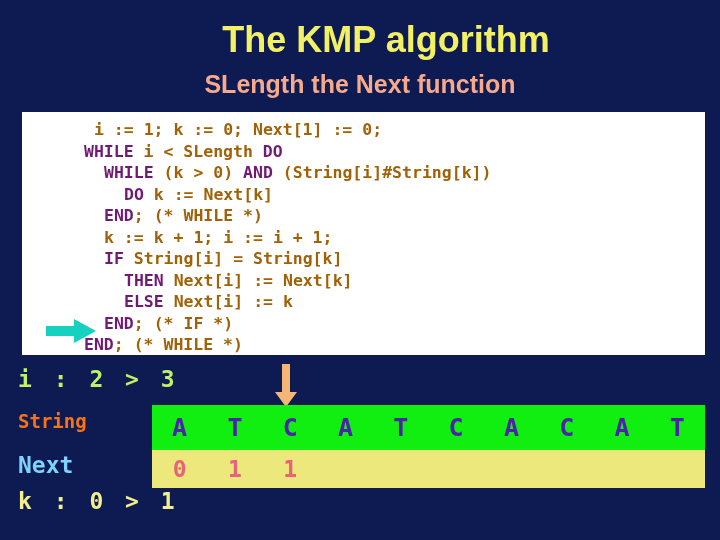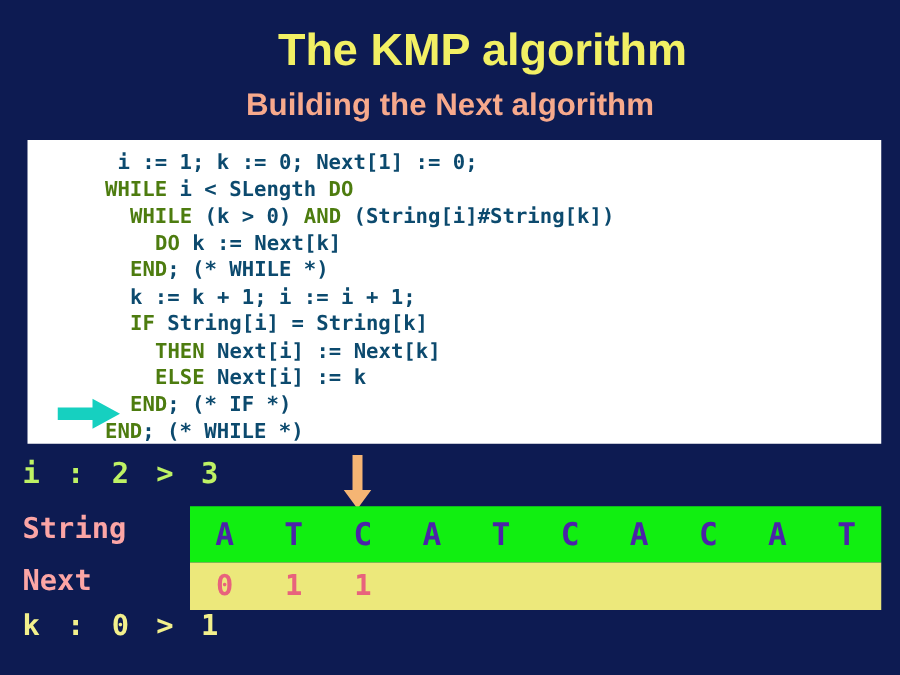--- a/index.html
+++ b/index.html
@@ -67,22 +67,22 @@
     font-size: 16.5px;
     line-height: 21.5px;
     white-space: pre;
     color: #1a1a1a;
     font-weight: bold;
   }
   .code-line {
     padding-left: 62px;
     white-space: pre;
   }
-  .kw { color: #4d7c0f; }
-  .pl { color: #0c4a6e; text-align: center; }
+  .kw { color: #701a75; }
+  .pl { color: #a16207; text-align: center; }
 
   
   .teal-arrow {
     position: absolute;
     left: 24px;
     top: 206px;
     width: 50px;
     height: 26px;
   }
 
@@ -109,33 +109,33 @@
     letter-spacing: 4px;
     white-space: pre;
     text-align: right;
   }
 
   .label-string {
     position: absolute;
     left: 18px;
     top: 410px;
     font-family: "DejaVu Sans Mono", "Liberation Mono", monospace;
+    font-size: 19px;
+    font-weight: bold;
+    color: #f97316;
+    white-space: pre;
+  }
+  .label-next {
+    position: absolute;
+    left: 18px;
+    top: 452px;
+    font-family: "DejaVu Sans Mono", "Liberation Mono", monospace;
     font-size: 23px;
     font-weight: bold;
-    color: #fca5a5;
-    white-space: pre;
-  }
-  .label-next {
-    position: absolute;
-    left: 18px;
-    top: 452px;
-    font-family: "DejaVu Sans Mono", "Liberation Mono", monospace;
-    font-size: 23px;
-    font-weight: bold;
-    color: #fca5a5;
+    color: #7dd3fc;
     white-space: pre;
   }
 
   .band {
     position: absolute;
     left: 152px;
     width: 553px;
     display: flex;
     flex-direction: row;
     align-items: center;
@@ -169,21 +169,21 @@
     width: 24px;
     height: 44px;
   }
 </style>
 </head>
 <body>
 
 <div class="slide">
 
   <div class="title">The KMP algorithm</div>
-  <div class="subtitle">Building the Next algorithm</div>
+  <div class="subtitle">SLength the Next function</div>
 
   <div class="code-panel">
     <div class="code-lines" id="code-lines"><div class="code-line" style="padding-left: 72px;"><span class="pl">i := 1; k := 0; Next[1] := 0;</span></div><div class="code-line" style="padding-left: 62px;"><span class="kw">WHILE</span><span class="pl"> i &lt; SLength </span><span class="kw">DO</span></div><div class="code-line" style="padding-left: 82px;"><span class="kw">WHILE</span><span class="pl"> (k &gt; 0) </span><span class="kw">AND</span><span class="pl"> (String[i]#String[k])</span></div><div class="code-line" style="padding-left: 102px;"><span class="kw">DO</span><span class="pl"> k := Next[k]</span></div><div class="code-line" style="padding-left: 82px;"><span class="kw">END</span><span class="pl">; (* WHILE *)</span></div><div class="code-line" style="padding-left: 82px;"><span class="pl">k := k + 1; i := i + 1;</span></div><div class="code-line" style="padding-left: 82px;"><span class="kw">IF</span><span class="pl"> String[i] = String[k]</span></div><div class="code-line" style="padding-left: 102px;"><span class="kw">THEN</span><span class="pl"> Next[i] := Next[k]</span></div><div class="code-line" style="padding-left: 102px;"><span class="kw">ELSE</span><span class="pl"> Next[i] := k</span></div><div class="code-line" style="padding-left: 82px;"><span class="kw">END</span><span class="pl">; (* IF *)</span></div><div class="code-line" style="padding-left: 62px;"><span class="kw">END</span><span class="pl">; (* WHILE *)</span></div></div>
 
     <svg class="teal-arrow" viewBox="0 0 50 26" preserveAspectRatio="none">
       <polygon points="0,8 28,8 28,1 50,13 28,25 28,18 0,18" fill="#16d0c0"></polygon>
     </svg>
   </div>
 
   <div class="row-i">i : 2 &gt; 3</div>

